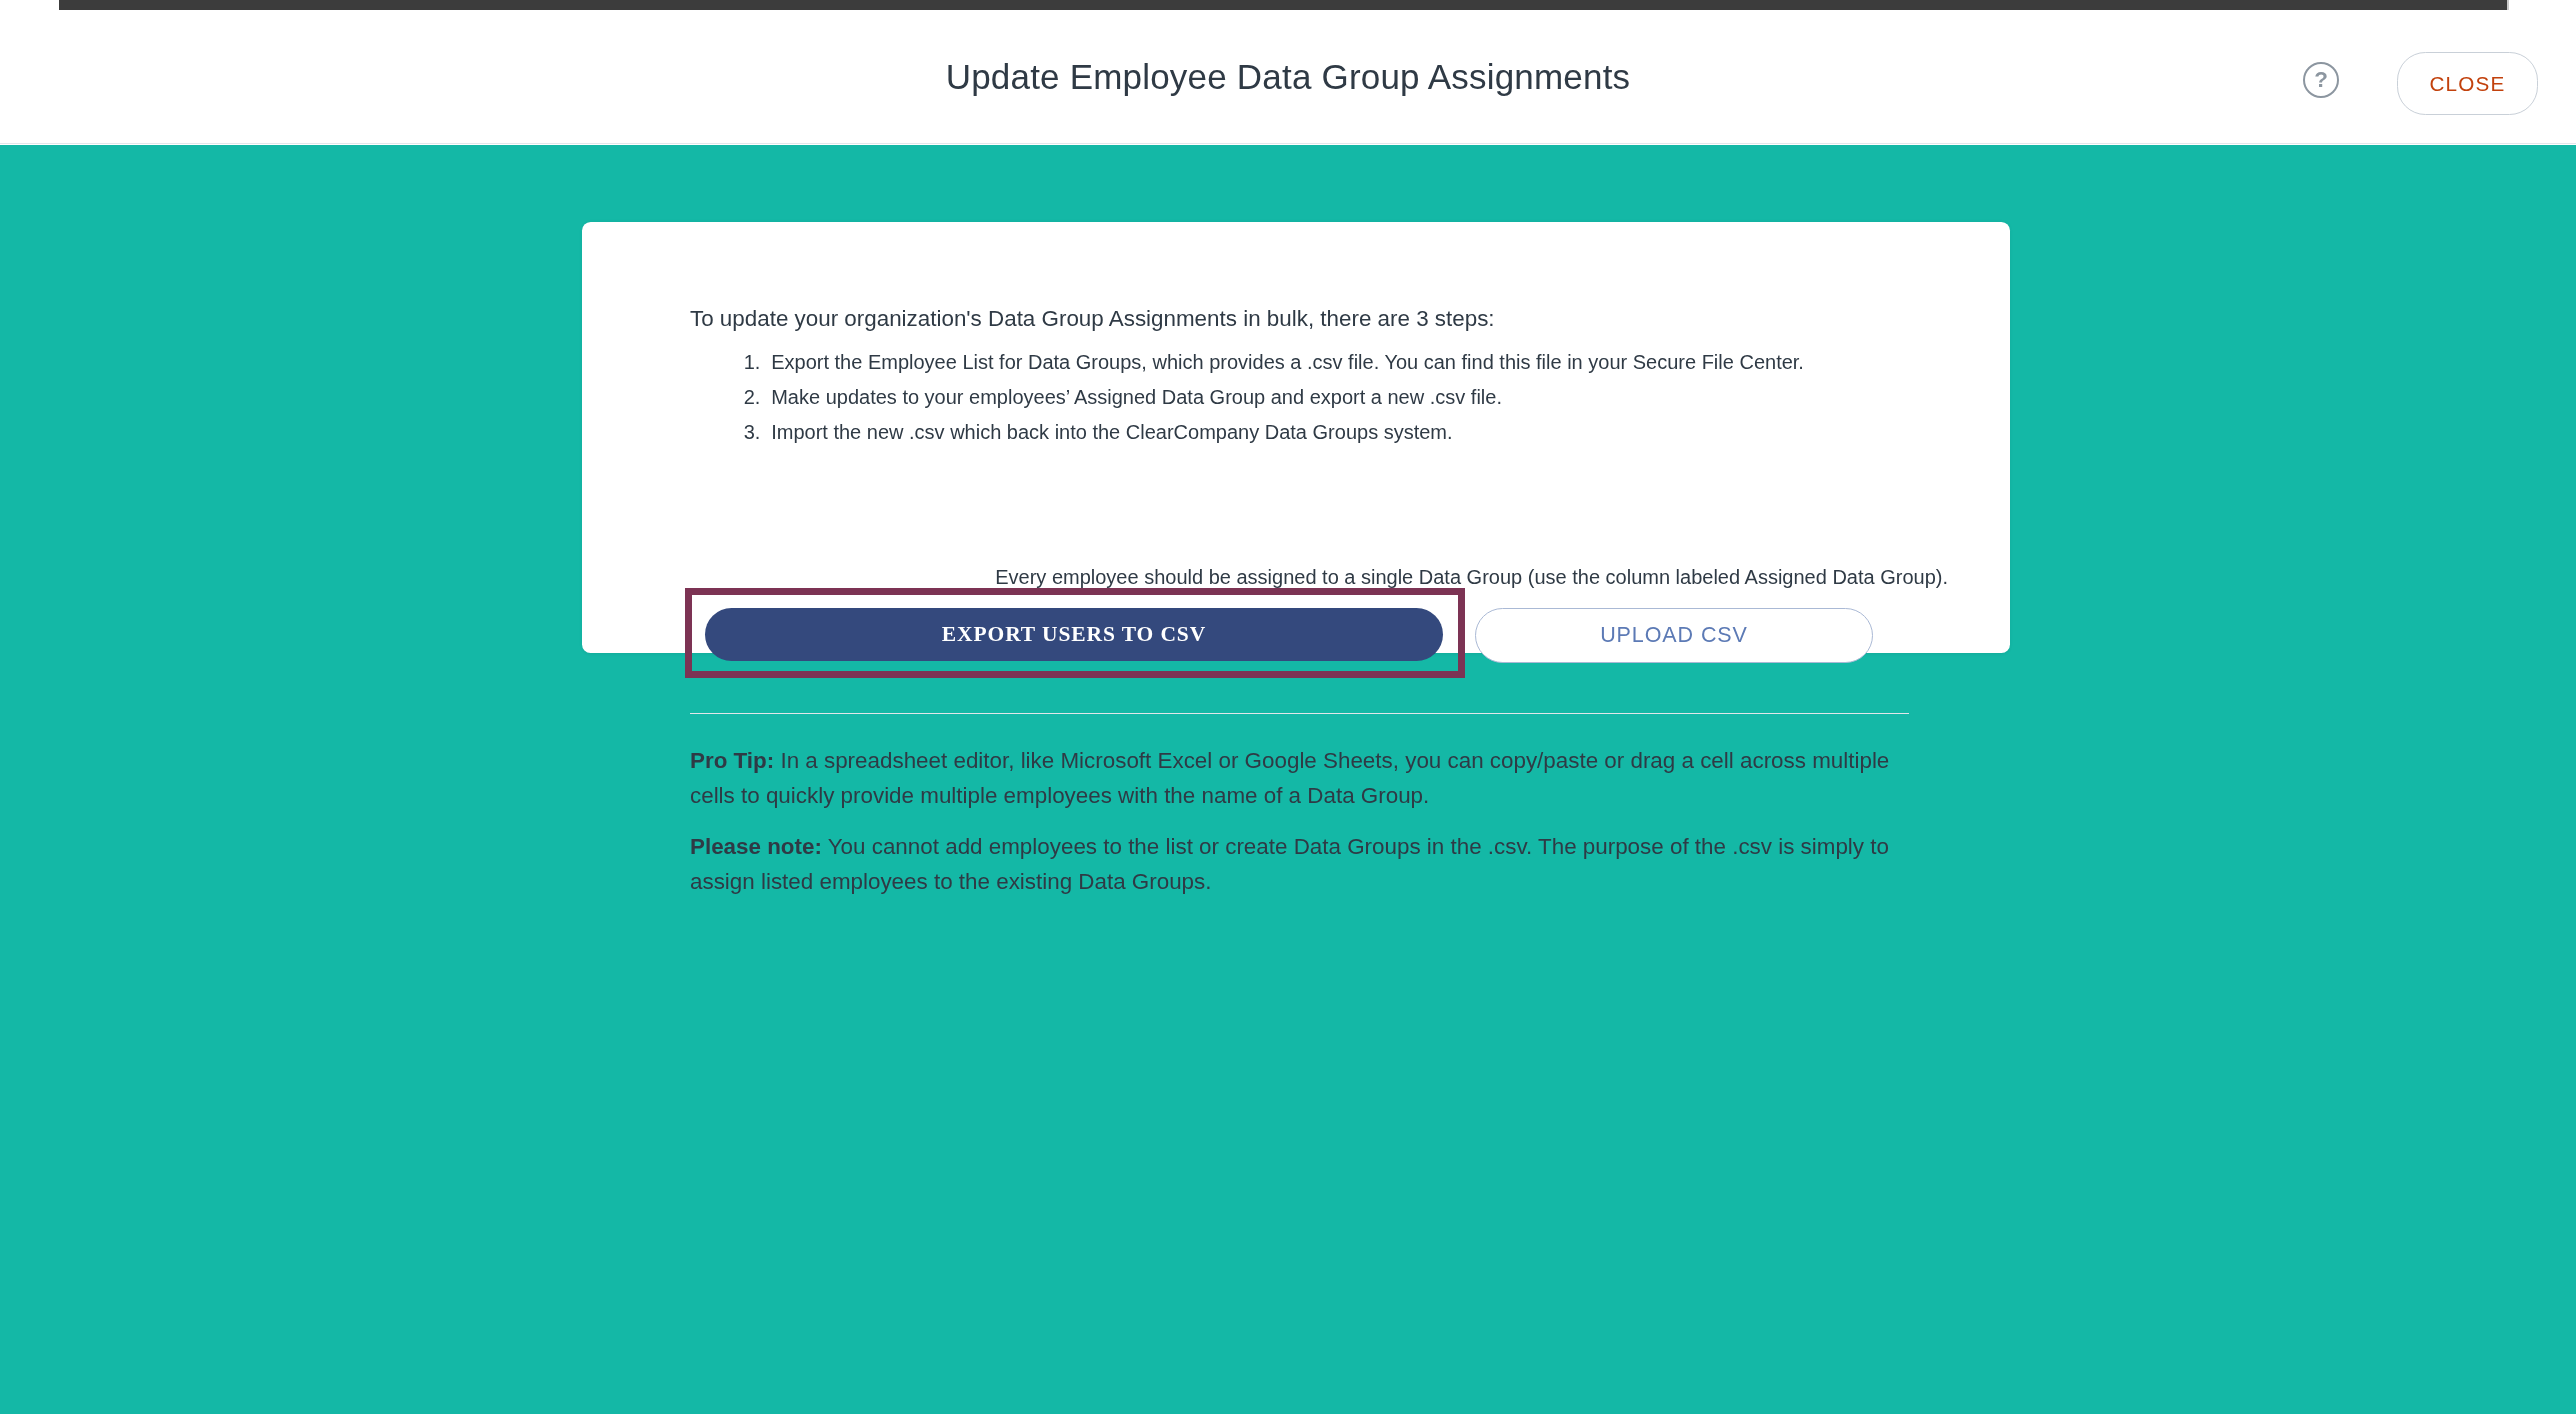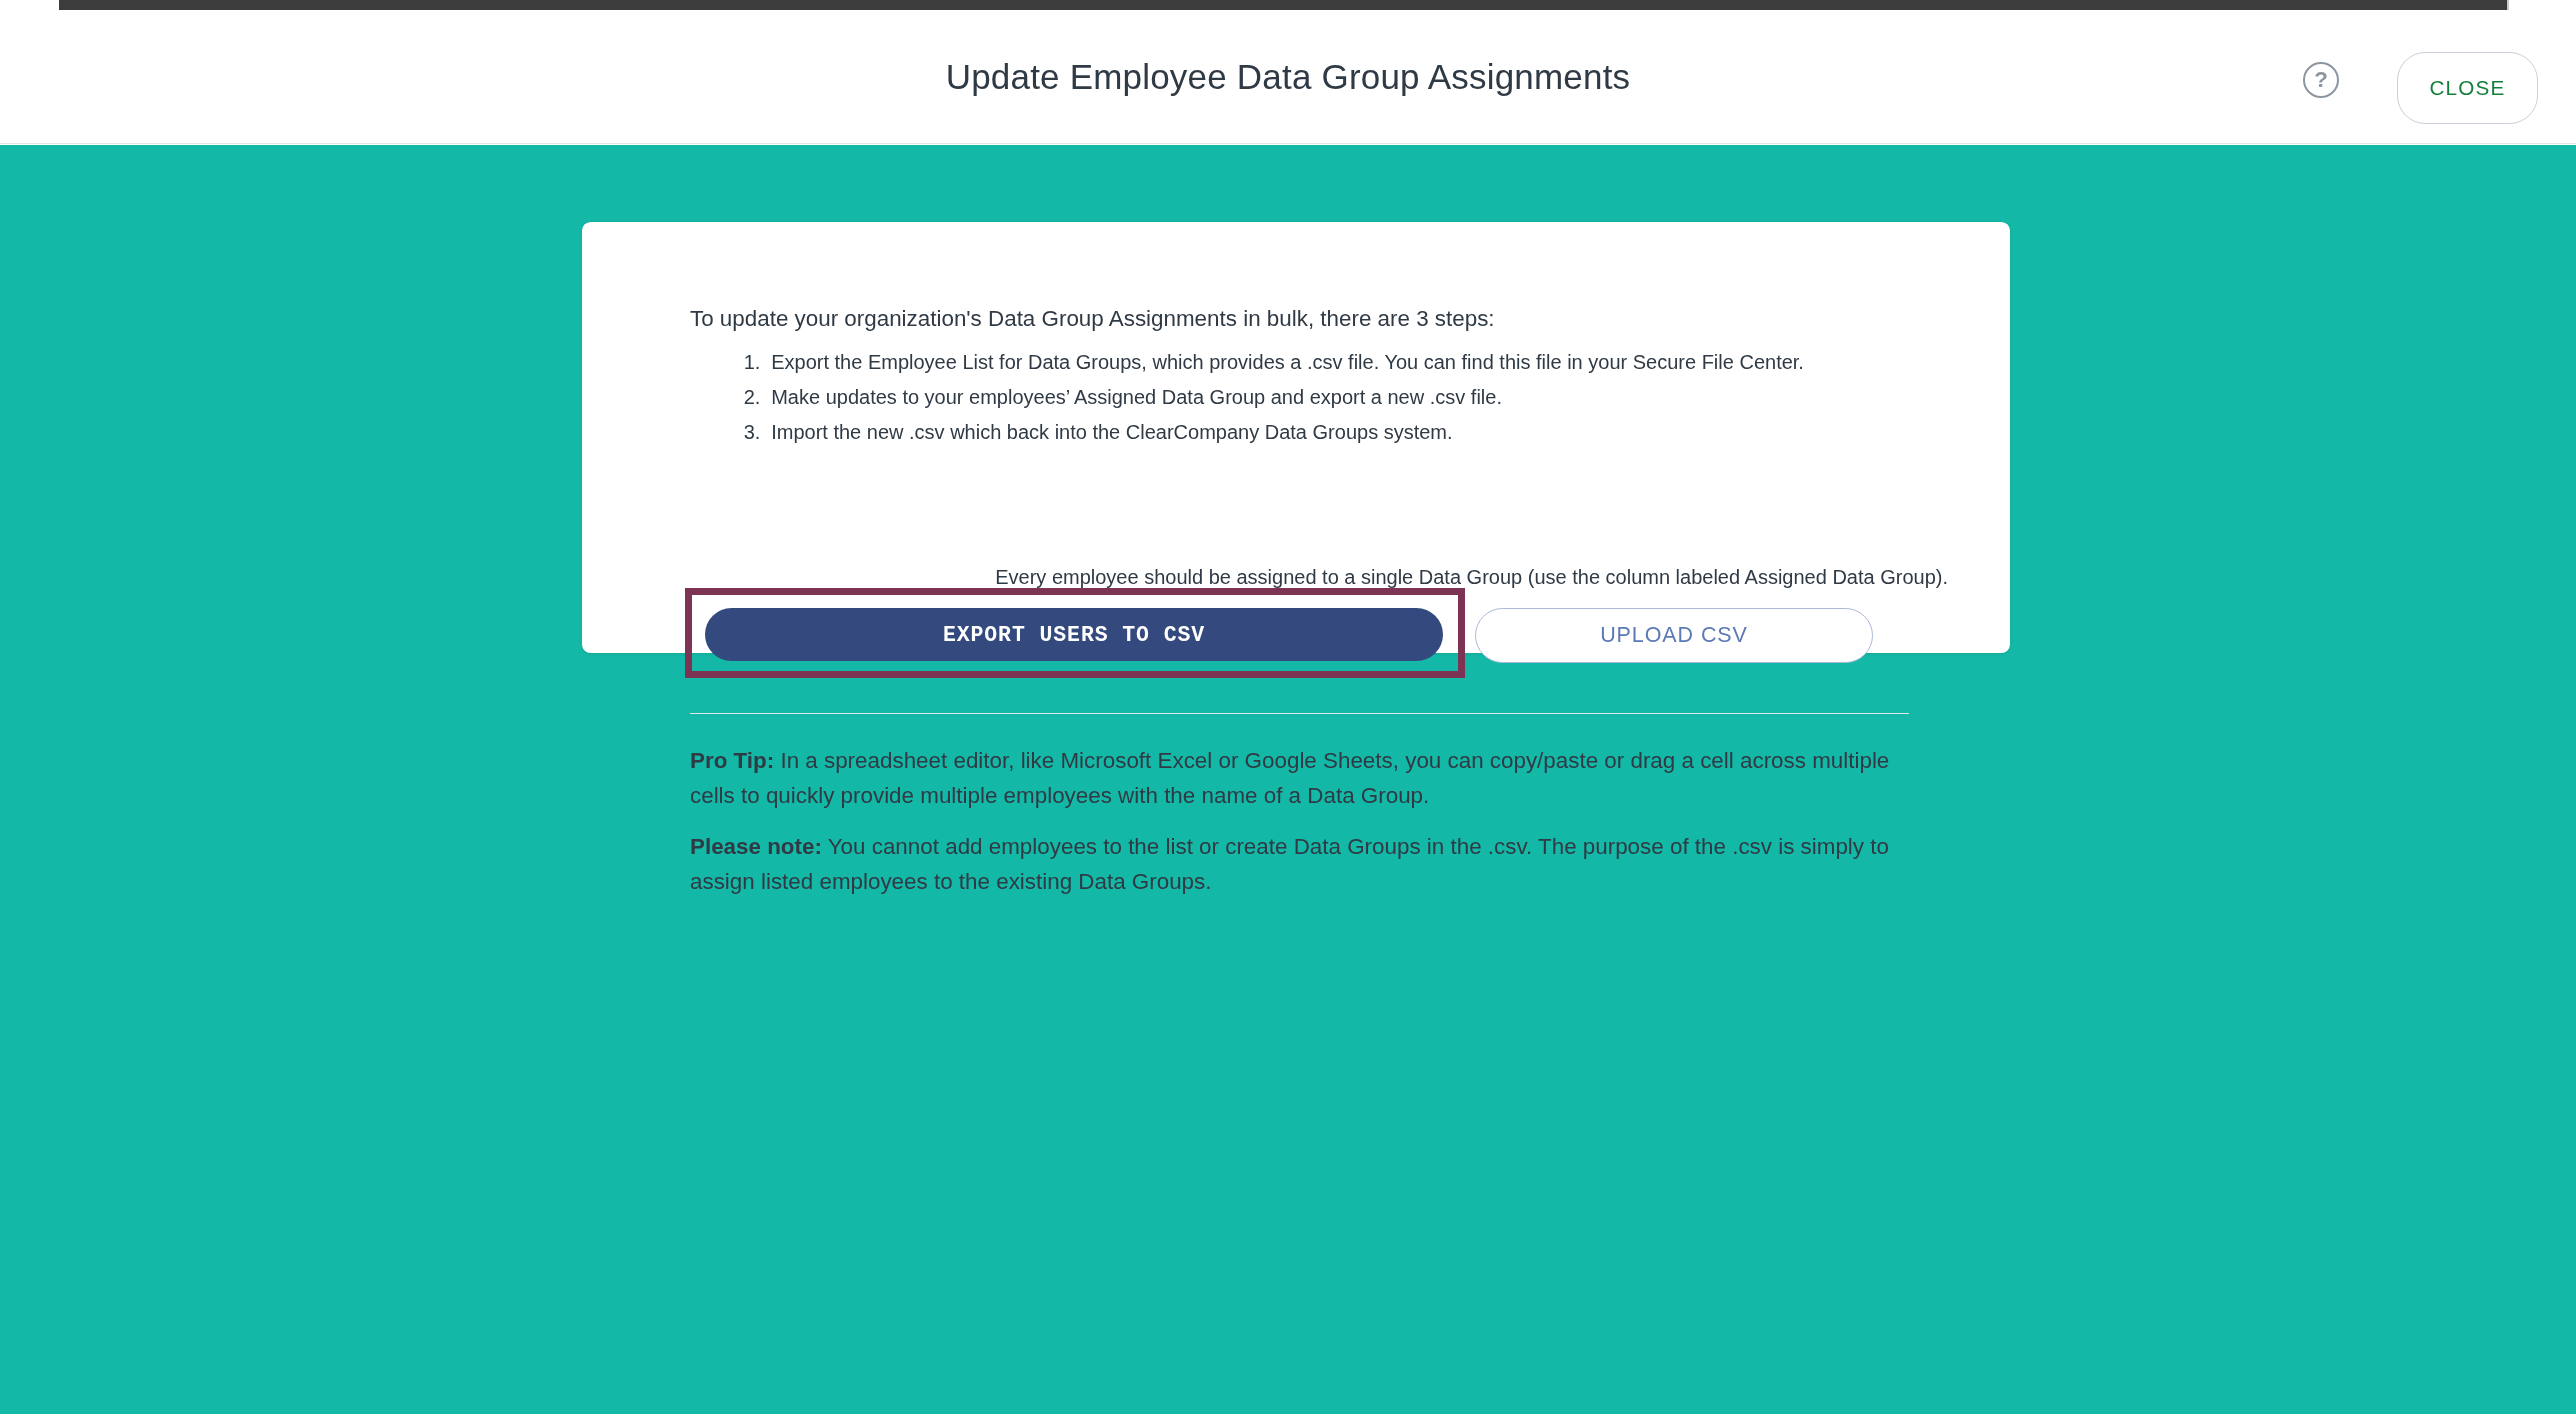--- a/index.html
+++ b/index.html
@@ -85,25 +85,25 @@
     font-size: 22.4px;
     font-weight: 700;
     line-height: 31px;
     text-align: center;
   }
   .close-button {
     position: absolute;
     top: 42px;
     left: 2397px;
     width: 141px;
-    height: 72px;
+    height: 63px;
     border: 1.7px solid #c9d0d8;
     border-radius: 28.4px;
     background: #ffffff;
-    color: #15803d;
+    color: #c2410c;
     font-size: 20.7px;
     letter-spacing: 1.2px;
     font-family: "Liberation Sans", sans-serif;
     cursor: pointer;
     padding: 0;
   }
 
   
   .page-body {
     position: absolute;
@@ -179,21 +179,21 @@
     left: 123px;
     width: 738px;
     height: 53px;
     background: #34497d;
     border: none;
     border-radius: 27px;
     color: #ffffff;
     font-size: 21.5px;
     font-weight: 700;
     letter-spacing: 0.9px;
-    font-family: Liberation Mono, monospace;
+    font-family: Liberation Serif, serif;
     cursor: pointer;
     padding: 0;
   }
 
   .upload-button {
     position: absolute;
     top: 386px;
     left: 893px;
     width: 398px;
     height: 55px;

